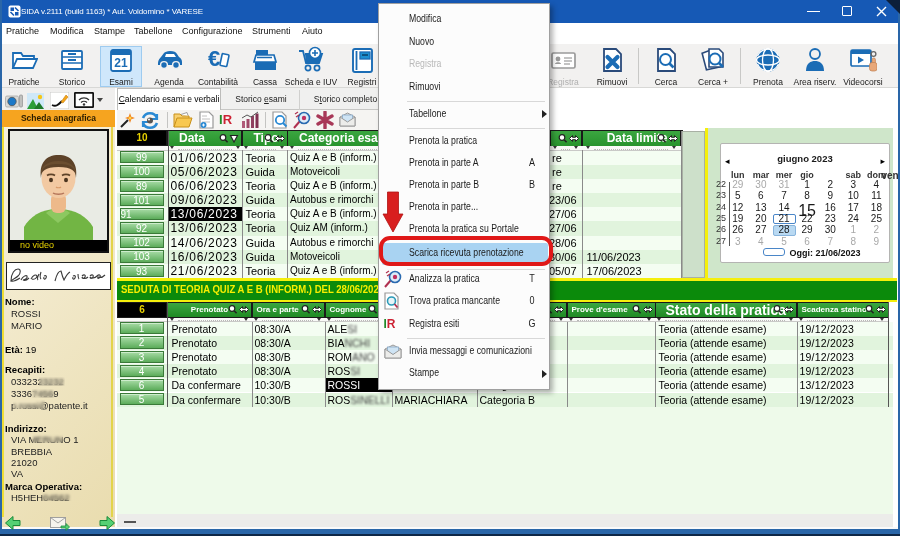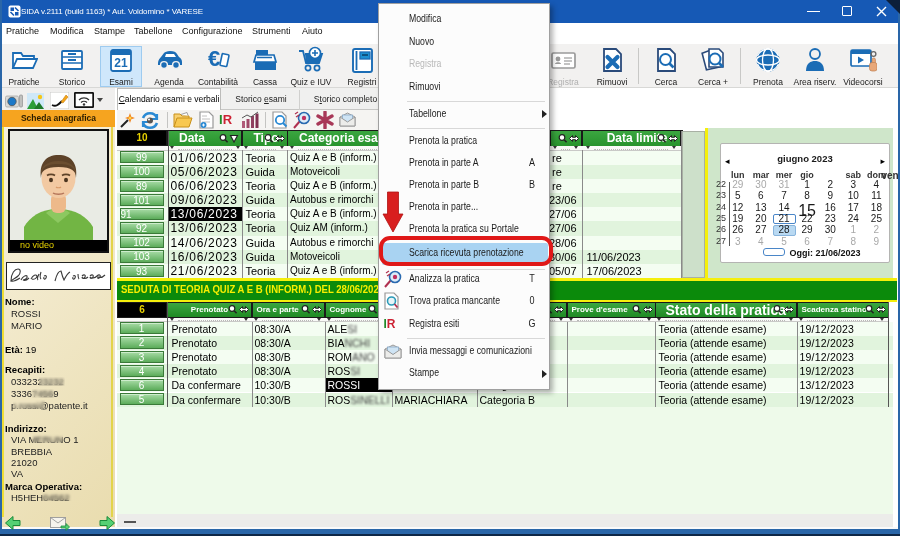--- a/index.html
+++ b/index.html
@@ -92,21 +92,21 @@
         <rect x="4" y="16" width="21" height="8" fill="#1b6cb5"></rect>
         <path d="M6 11.5 L21 11.5" stroke="#1b6cb5" stroke-width="1.5"></path>
       </svg><div style="position:absolute;left:-6px;right:-6px;bottom:-1px;font-size:8.5px;color:#1a1a1a;">Cassa</div></div>
     <div style="position: absolute; left: 285px; top: 46px; width: 52px; height: 40px; text-align: center;"><svg width="28" height="28" viewBox="0 0 28 28" style="margin-top:0px;">
         <path d="M2 5 L6 5 L9 17 L22 17 L25 8 L8 8" fill="none" stroke="#1b6cb5" stroke-width="1.8"></path>
         <path d="M8 8 L25 8 L22 17 L9 17 Z" fill="#1b6cb5"></path>
         <circle cx="11" cy="22" r="2.6" fill="none" stroke="#1b6cb5" stroke-width="1.7"></circle>
         <circle cx="20" cy="22" r="2.6" fill="none" stroke="#1b6cb5" stroke-width="1.7"></circle>
         <circle cx="18" cy="7" r="5.5" fill="#fff" stroke="#1b6cb5" stroke-width="1.6"></circle>
         <path d="M18 4 L18 10 M15 7 L21 7" stroke="#1b6cb5" stroke-width="1.6"></path>
-      </svg><div style="position:absolute;left:-6px;right:-6px;bottom:-1px;font-size:8.5px;color:#1a1a1a;">Quiz e IUV</div></div>
+      </svg><div style="position:absolute;left:-6px;right:-6px;bottom:-1px;font-size:8.5px;color:#1a1a1a;">Scheda e IUV</div></div>
     <div style="position: absolute; left: 336px; top: 46px; width: 52px; height: 40px; text-align: center;"><svg width="28" height="28" viewBox="0 0 28 28" style="margin-top:0px;">
         <rect x="5" y="3" width="19" height="23" rx="2" fill="#fff" stroke="#1b6cb5" stroke-width="1.9"></rect>
         <path d="M8.5 5 L8.5 24" stroke="#1b6cb5" stroke-width="1.8"></path>
         <rect x="12" y="6" width="10" height="7" fill="#1b8fd0" stroke="#1b6cb5" stroke-width="1.3"></rect>
         <path d="M14 9 L20 9" stroke="#0a3a60" stroke-width="1.4"></path>
       </svg><div style="position:absolute;left:-6px;right:-6px;bottom:-1px;font-size:8.5px;color:#1a1a1a;">Registri</div></div>
     <div style="position: absolute; left: 537px; top: 46px; width: 52px; height: 40px; text-align: center;"><svg width="28" height="28" viewBox="0 0 28 28" style="margin-top:0px;">
         <rect x="3" y="7" width="23" height="15" rx="1.5" fill="#fff" stroke="#9a9a9a" stroke-width="1.7"></rect>
         <circle cx="9" cy="13" r="2.4" fill="#9a9a9a"></circle>
         <path d="M6 18 C6 15.8 12 15.8 12 18" fill="#9a9a9a"></path>

